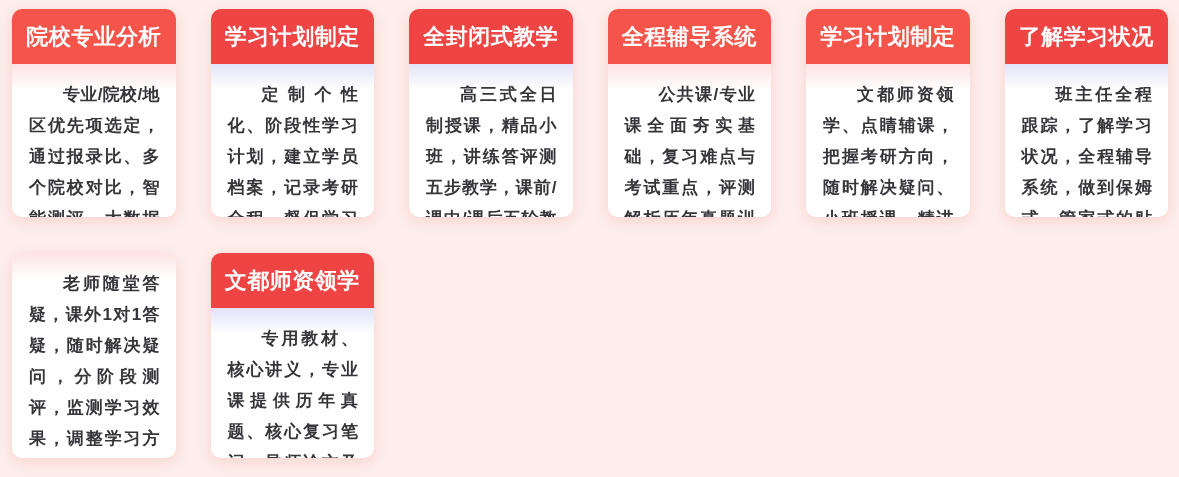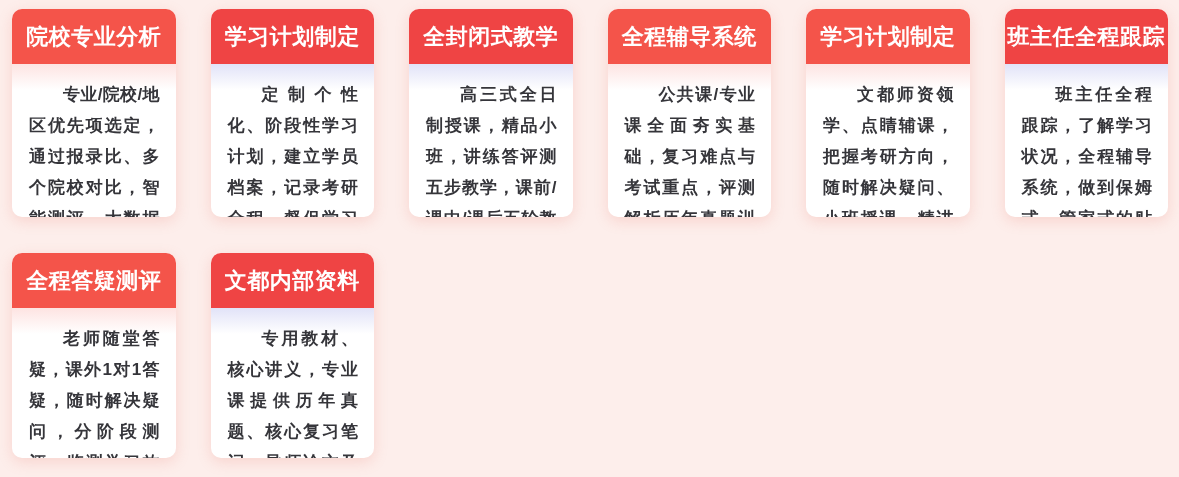--- a/index.html
+++ b/index.html
@@ -133,38 +133,35 @@
     <div class="card-header">
       <span>学习计划制定</span>
     </div>
     <div class="card-body">
       <p class="card-text">文都师资领学、点睛辅课，把握考研方向，随时解决疑问、小班授课、精讲考点重难点。</p>
     </div>
   </div>
 
   <div class="card blue">
     <div class="card-header">
-      <span>班主任全程跟踪</span>
+      <span>了解学习状况</span>
     </div>
     <div class="card-body">
       <p class="card-text">班主任全程跟踪，了解学习状况，全程辅导系统，做到保姆式、管家式的贴心服务。</p>
     </div>
   </div>
 
   <div class="card red">
-    <div class="card-header">
-      <span>全程答疑测评</span>
-    </div>
     <div class="card-body">
       <p class="card-text">老师随堂答疑，课外1对1答疑，随时解决疑问，分阶段测评，监测学习效果，调整学习方案。</p>
     </div>
   </div>
 
   <div class="card blue">
     <div class="card-header">
-      <span>文都内部资料</span>
+      <span>文都师资领学</span>
     </div>
     <div class="card-body">
       <p class="card-text">专用教材、核心讲义，专业课提供历年真题、核心复习笔记、导师论文及专著目录等特制资料。</p>
     </div>
   </div>
 
 </div>
 
 </body></html>

